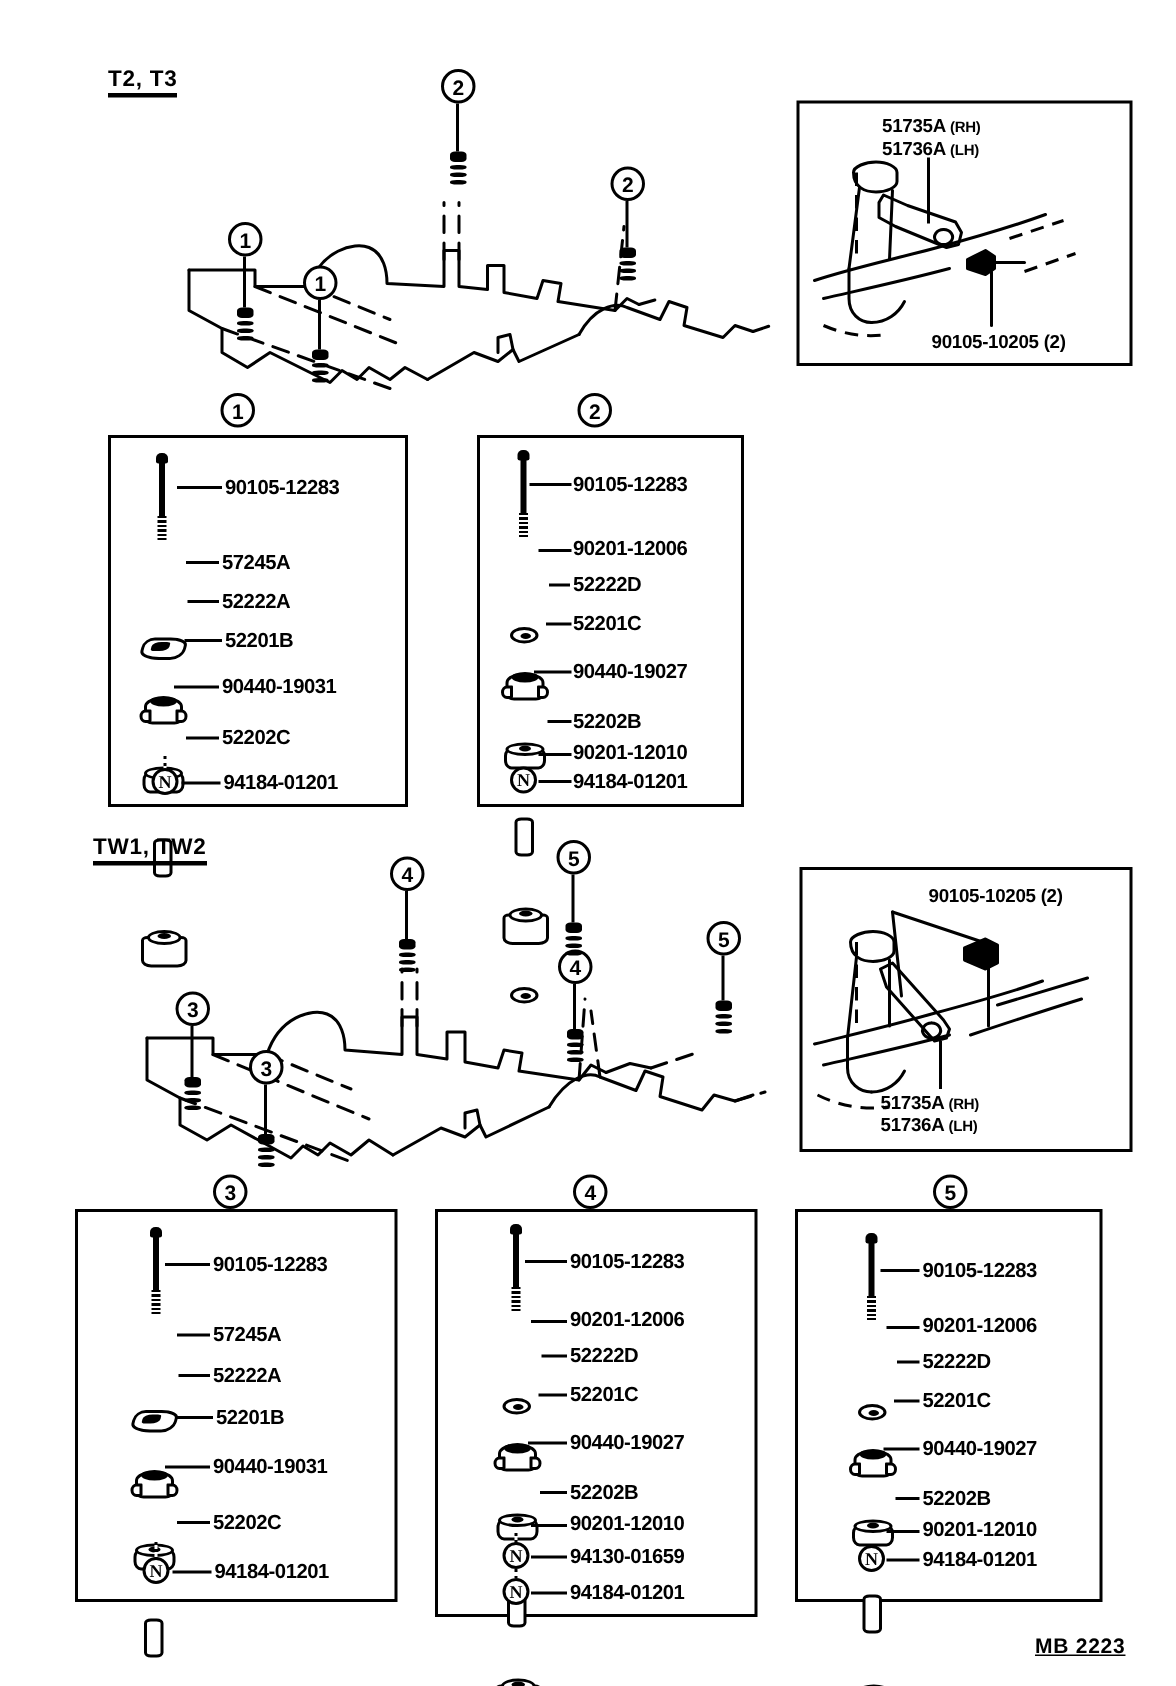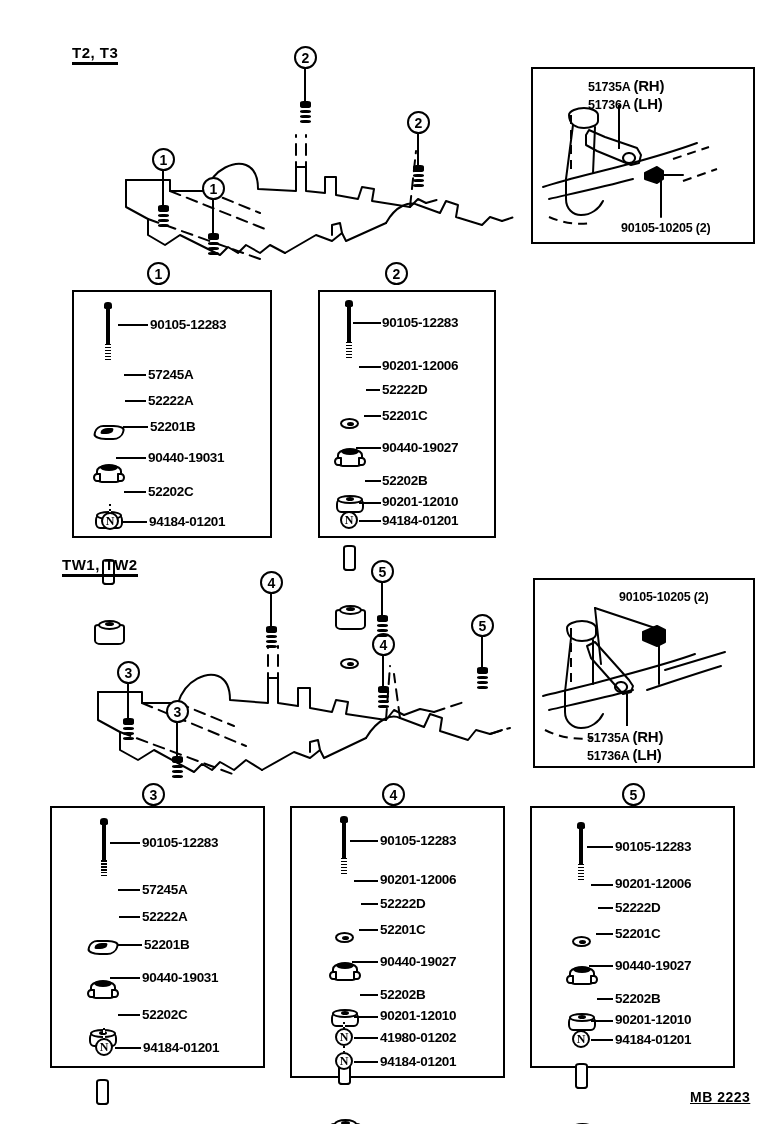--- a/index.html
+++ b/index.html
@@ -81,21 +81,21 @@
   
   .nnut{width:18px;height:18px;border:2px solid #000;border-radius:50%;background:#fff;
         display:flex;align-items:center;justify-content:center;box-sizing:border-box;
         font-size:12px;font-weight:bold;font-family:"Liberation Serif",serif;}
   
   .vdot{width:2px;background:repeating-linear-gradient(to bottom,#000 0 2px,#fff 2px 5px);}
 
   
   .inset{border:2px solid #000;background:#fff;box-sizing:border-box;position:absolute;}
   .ins-txt{font-size:12.5px;font-weight:bold;white-space:nowrap;letter-spacing:-.2px;}
-  .ins-txt .sfx{font-size:15px;}
+  .ins-txt .sfx{font-size:10px;}
 
   .footer{font-size:14px;font-weight:bold;letter-spacing:.5px;}
   svg{display:block;overflow:visible;}
 </style>
 </head>
 <body>
 
 <div class="abs" style="left:72px;top:44px;">
   <span class="sec-head">T2, T3</span>
 </div>
@@ -566,21 +566,21 @@
       </div>
     <div class="hline" style="left:68px;top:186px;width:18px;"></div>
     <div class="abs pnum" style="left:88px;top:179px;">52202B</div>
 
     <div class="hline" style="left:62px;top:208px;width:24px;"></div>
     <div class="abs pnum" style="left:88px;top:200px;">90201-12010</div>
 
     <div class="vdot abs" style="left:51px;top:214px;height:8px;"></div>
     <div class="abs nnut" style="left:43px;top:220px;">N</div>
     <div class="hline" style="left:62px;top:229px;width:24px;"></div>
-    <div class="abs pnum" style="left:88px;top:222px;">41980-01202</div>
+    <div class="abs pnum" style="left:88px;top:222px;">94130-01659</div>
 
     <div class="vdot abs" style="left:51px;top:238px;height:6px;"></div>
     <div class="abs nnut" style="left:43px;top:244px;">N</div>
     <div class="hline" style="left:62px;top:253px;width:24px;"></div>
     <div class="abs pnum" style="left:88px;top:246px;">94184-01201</div>
   </div>
 </div>
 
 <div class="pbox abs" style="left:530px;top:806px;width:205px;height:262px;">
   <div class="abs" style="left:0;top:0;width:205px;height:262px;">

